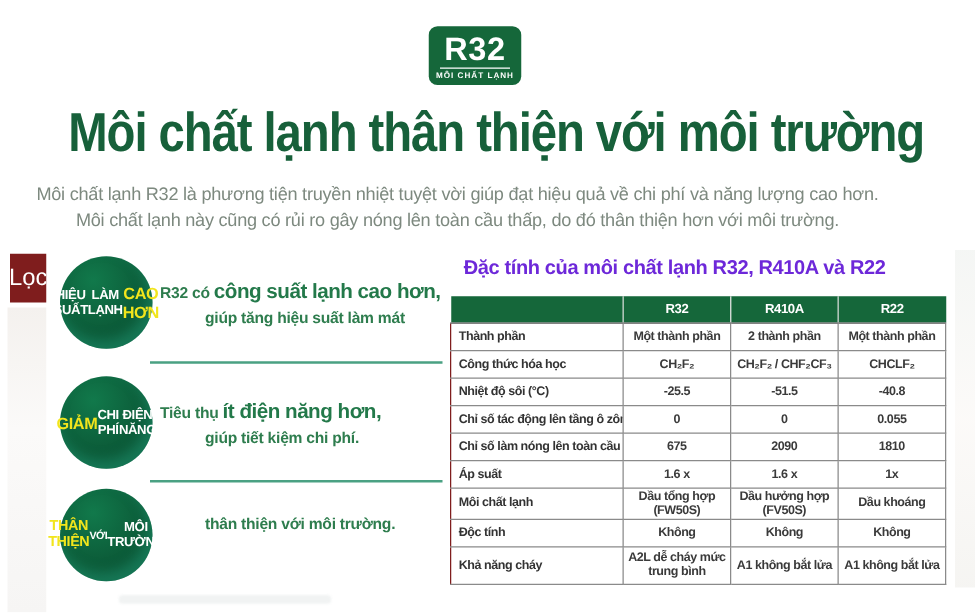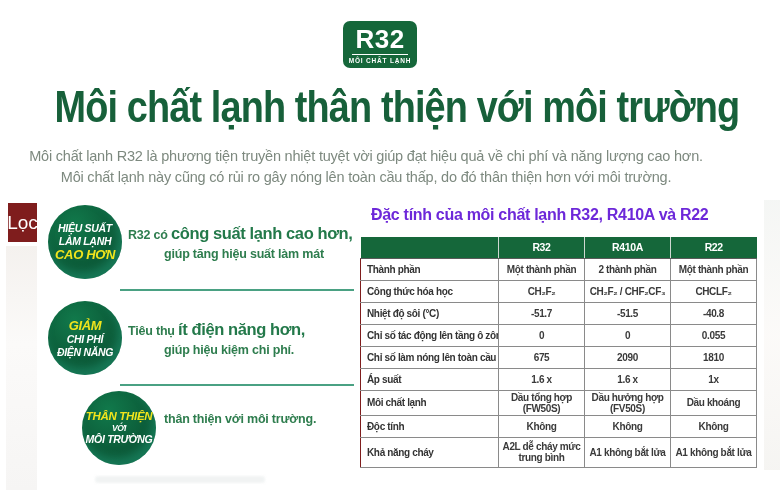--- a/index.html
+++ b/index.html
@@ -49,25 +49,24 @@
   .watermark {
     position:absolute; left:95px; top:476px; width:170px; height:7px;
     background:#edf0f0; border-radius:3px; opacity:0.75; filter:blur(1px);
   }
 
   
   .circle {
     position:absolute; left:48px; width:74px; height:74px; border-radius:50%;
     background:radial-gradient(circle at 36% 26%, #11794B 0%, #0C5C39 55%, #063F27 100%);
     box-shadow:inset -4px -7px 10px rgba(44,190,150,0.38);
-    color:#fff; display:flex; flex-direction:column; align-items:center; justify-content:center;
+    color:#fff; display:flex; flex-direction:row; align-items:center; justify-content:center;
     text-align:center;
-    font-style:italic;
-  }
-  .c1 { top:205px; } .c2 { top:301px; } .c3 { top:391px;margin-left:34px; }
+  }
+  .c1 { top:205px; } .c2 { top:301px; } .c3 { top:391px; }
   .cl { letter-spacing:-0.3px; }
   .w  { color:#ffffff; font-weight:bold; }
   .y  { color:#F2E51C; font-weight:bold; }
   .s1 { font-size:10.5px; line-height:12.5px; }
   .s2 { font-size:13px;  line-height:15px; }
   .s15{ font-size:11.5px; line-height:13px; }
   .s0 { font-size:8.5px; line-height:10px; }
 
   .btext { position:absolute; left:128px; width:240px; color:#2E7D4E; }
   .t1 { top:224px; } .t2 { top:320px; } .t3 { top:408px; }
@@ -140,21 +139,21 @@
   </div>
   <div class="hr hr1"></div>
 
   <div class="circle c2">
     <div class="cl y s2">GIẢM</div>
     <div class="cl w s1">CHI PHÍ</div>
     <div class="cl w s1">ĐIỆN NĂNG</div>
   </div>
   <div class="btext t2">
     <div class="bl1"><span>Tiêu thụ </span><span class="big">ít điện năng hơn,</span><span></span></div>
-    <div class="bl2">giúp hiệu kiệm chi phí.</div>
+    <div class="bl2">giúp tiết kiệm chi phí.</div>
   </div>
   <div class="hr hr2"></div>
 
   <div class="circle c3">
     <div class="cl y s15">THÂN THIỆN</div>
     <div class="cl w s0">VỚI</div>
     <div class="cl w s1">MÔI TRƯỜNG</div>
   </div>
   <div class="btext t3">
     <div class="bl2">thân thiện với môi trường.</div>
@@ -185,21 +184,21 @@
         <td>Một thành phần</td>
       </tr>
       <tr>
         <td class="lbl">Công thức hóa học</td>
         <td>CH₂F₂</td>
         <td>CH₂F₂ / CHF₂CF₃</td>
         <td>CHCLF₂</td>
       </tr>
       <tr>
         <td class="lbl">Nhiệt độ sôi (°C)</td>
-        <td>-51.7</td>
+        <td>-25.5</td>
         <td>-51.5</td>
         <td>-40.8</td>
       </tr>
       <tr>
         <td class="lbl">Chỉ số tác động lên tầng ô zôn (ODP)</td>
         <td>0</td>
         <td>0</td>
         <td>0.055</td>
       </tr>
       <tr>

